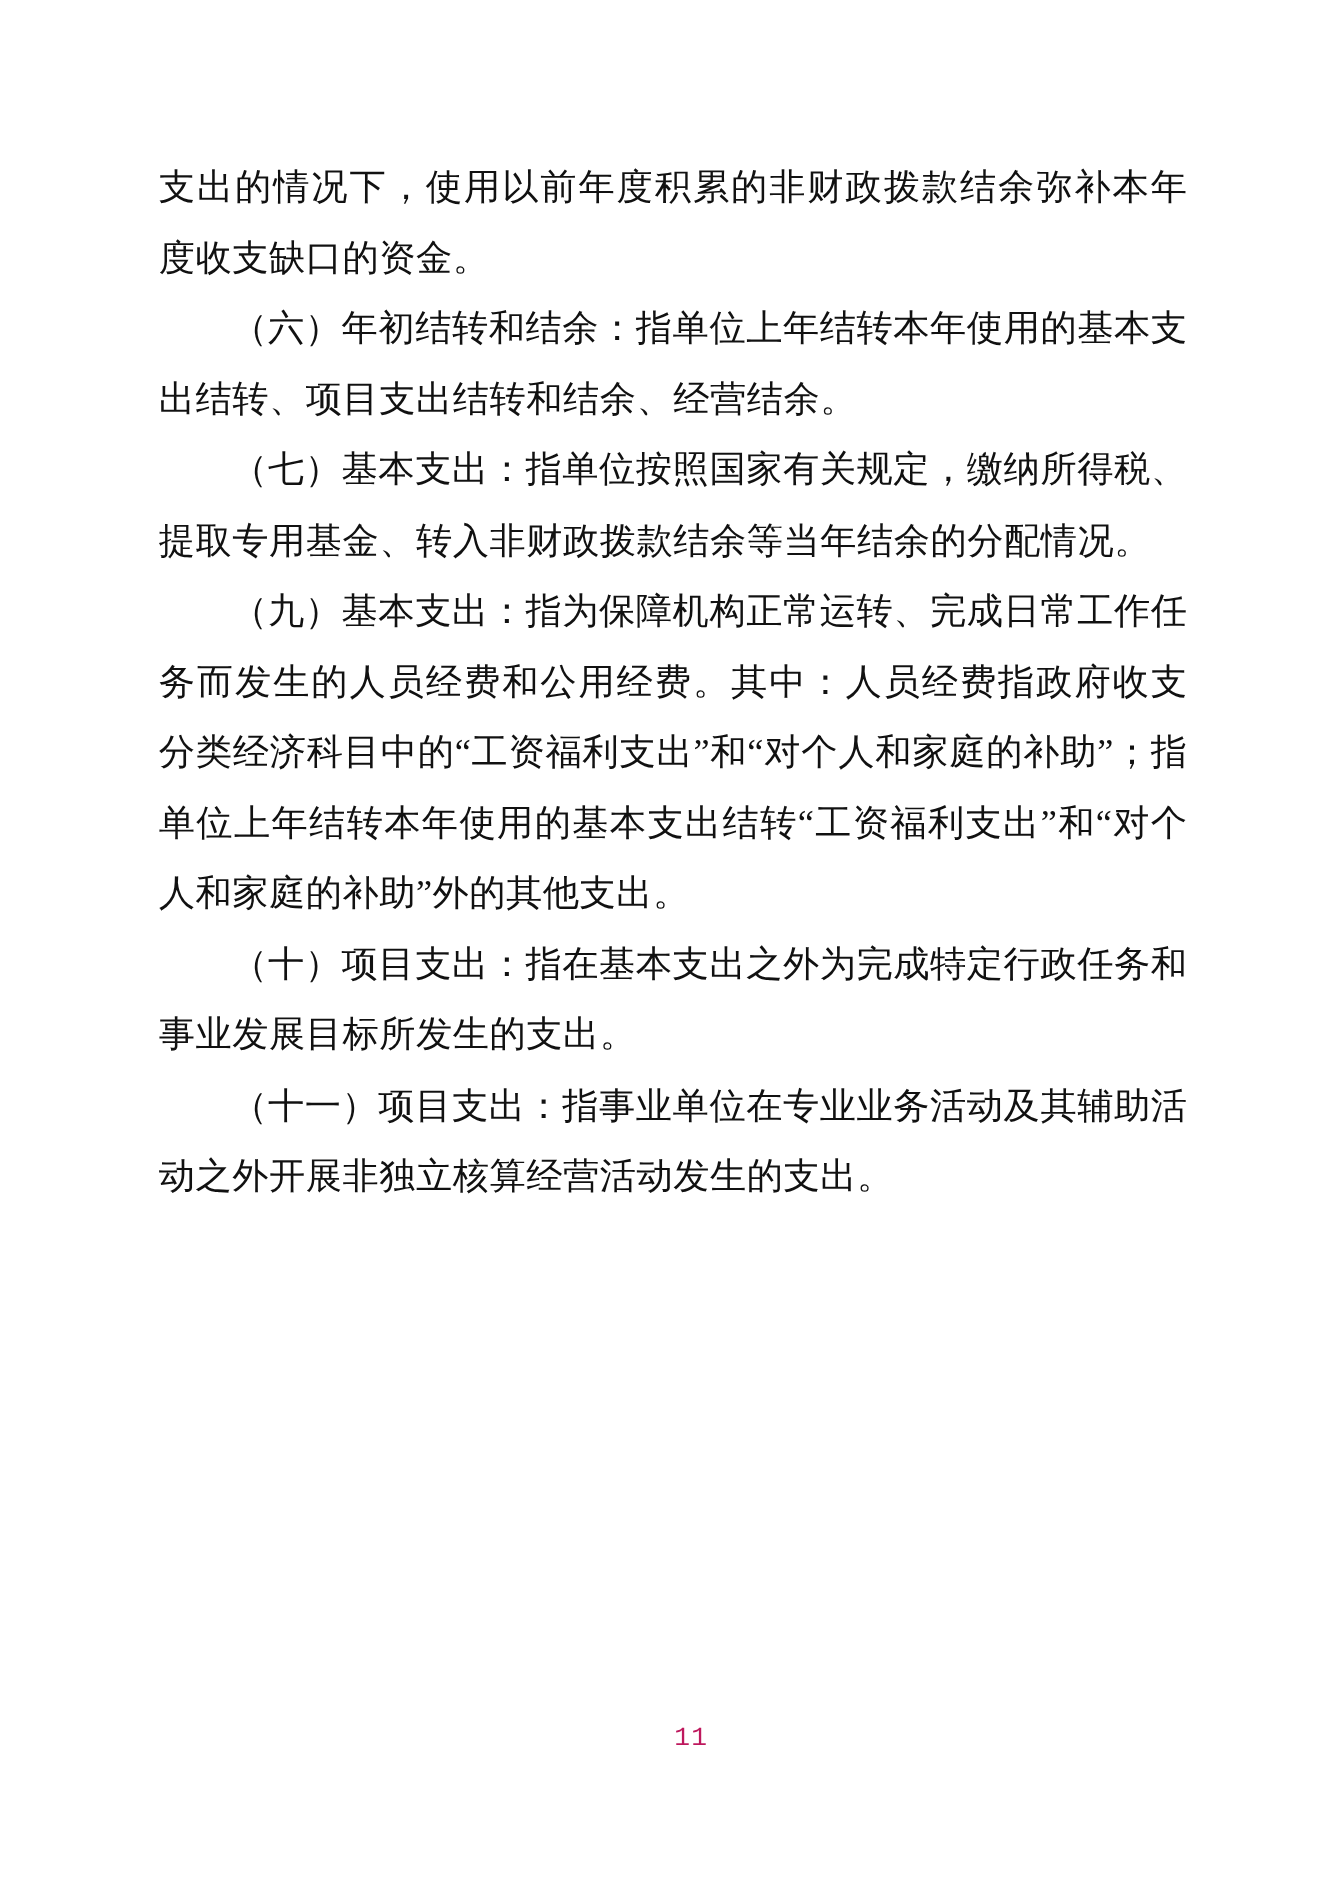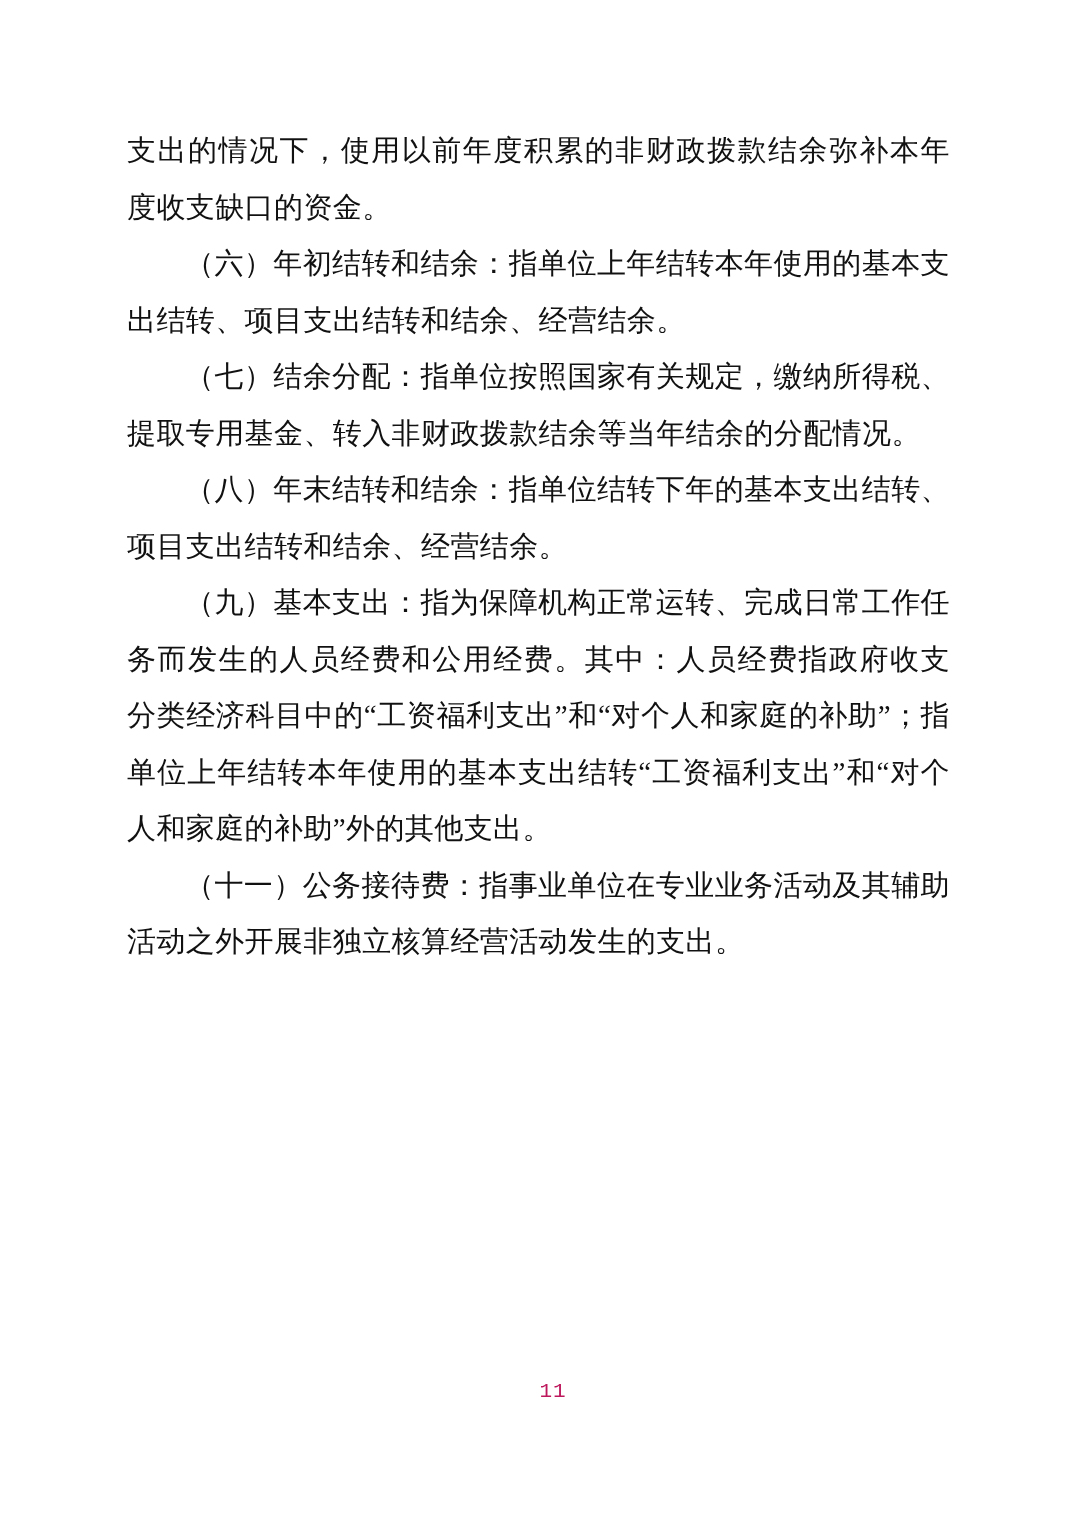--- a/index.html
+++ b/index.html
@@ -54,26 +54,26 @@
 </head>
 <body>
 
 <div class="page">
   <div class="content">
 
     <p class="para"><span>支出的情况下，使用以前年度积累的非财政拨款结余弥补本年度收支缺口的资金。</span></p>
 
     <p class="para indent"><span class="head">（六）年初结转和结余：</span><span>指单位上年结转本年使用的基本支出结转、项目支出结转和结余、经营结余。</span></p>
 
-    <p class="para indent"><span class="head">（七）结余分配：</span><span>指单位按照国家有关规定，缴纳所得税、提取专用基金、转入非财政拨款结余等当年结余的分配情况。</span></p>
+    <p class="para indent"><span class="head">（七）基本支出：</span><span>指单位按照国家有关规定，缴纳所得税、提取专用基金、转入非财政拨款结余等当年结余的分配情况。</span></p>
 
-    <p class="para indent"><span class="head">（八）年末结转和结余：</span><span>指单位结转下年的基本支出结转、项目支出结转和结余、经营结余。</span></p>
 
     <p class="para indent"><span class="head">（九）基本支出：</span><span>指为保障机构正常运转、完成日常工作任务而发生的人员经费和公用经费。其中：人员经费指政府收支分类经济科目中的“工资福利支出”和“对个人和家庭的补助”；指单位上年结转本年使用的基本支出结转“工资福利支出”和“对个人和家庭的补助”外的其他支出。</span></p>
 
+    <p class="para indent"><span class="head">（十）项目支出：</span><span>指在基本支出之外为完成特定行政任务和事业发展目标所发生的支出。</span></p>
 
-    <p class="para indent"><span class="head">（十一）公务接待费：</span><span>指事业单位在专业业务活动及其辅助活动之外开展非独立核算经营活动发生的支出。</span></p>
+    <p class="para indent"><span class="head">（十一）项目支出：</span><span>指事业单位在专业业务活动及其辅助活动之外开展非独立核算经营活动发生的支出。</span></p>
 
 
   </div>
 
   <div class="page-number">11</div>
 </div>
 
 </body></html>

